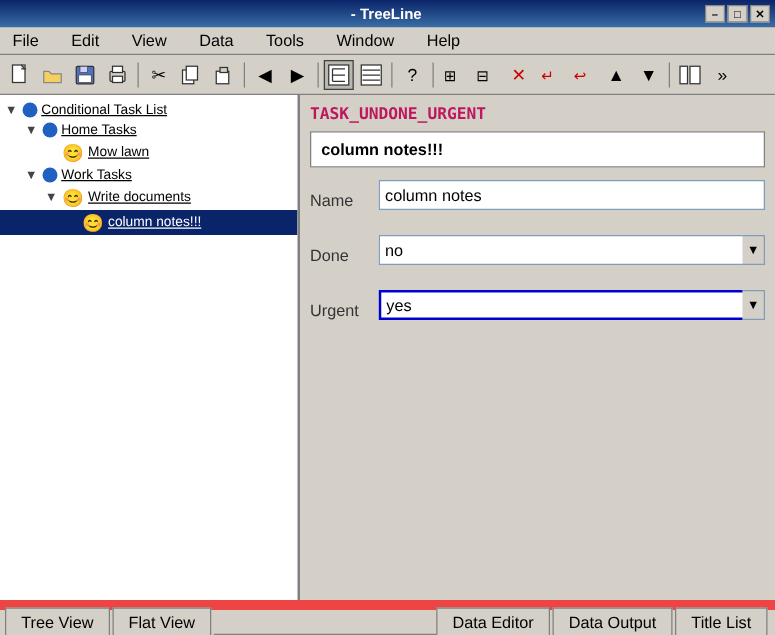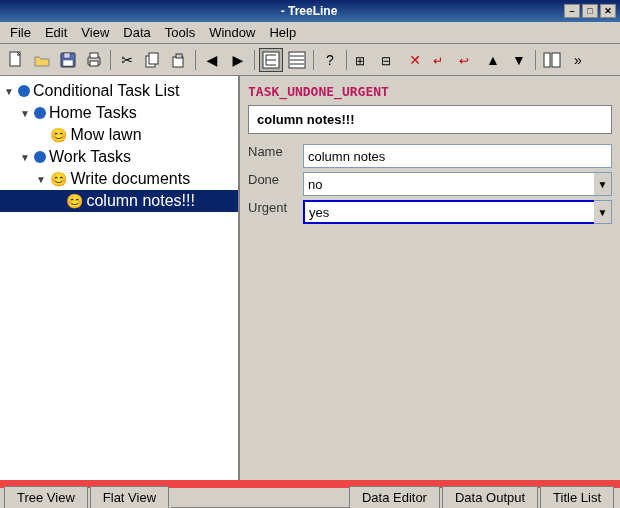--- a/index.html
+++ b/index.html
@@ -47,21 +47,21 @@
     }
 
     
     .menu-bar {
       background: #d4d0c8;
       border-bottom: 1px solid #808080;
       display: flex;
       align-items: center;
       height: 22px;
       padding: 0 4px;
-      gap: 2px;
+      gap: 14px;
     }
     .menu-item {
       padding: 2px 6px;
       cursor: pointer;
       font-size: 13px;
     }
 
     
     .toolbar {
       background: #d4d0c8;
@@ -137,21 +137,21 @@
       height: 12px;
       background: #2060c0;
       border-radius: 50%;
       margin-right: 3px;
       flex-shrink: 0;
     }
     .smiley-happy {
       font-size: 14px;
       margin-right: 3px;
     }
-    .tree-label { font-size: 16px; }
+    .tree-label { font-size: 11px; text-decoration: underline; }
 
     
     .data-pane {
       flex: 1;
       background: #d4d0c8;
       padding: 8px;
       overflow: auto;
     }
     .node-type-label {
       font-size: 13px;
@@ -164,22 +164,22 @@
       background: white;
       border: 1px solid #808080;
       padding: 6px 8px;
       margin-bottom: 10px;
       font-size: 13px;
       font-weight: bold;
       min-height: 28px;
     }
     .field-row {
       display: flex;
-      align-items: flex-start;
-      margin-bottom: 4px;
+      align-items: flex-end;
+      margin-bottom: 20px;
     }
     .field-label {
       width: 55px;
       font-size: 13px;
       color: #333;
       flex-shrink: 0;
     }
     .field-input {
       flex: 1;
       height: 24px;

